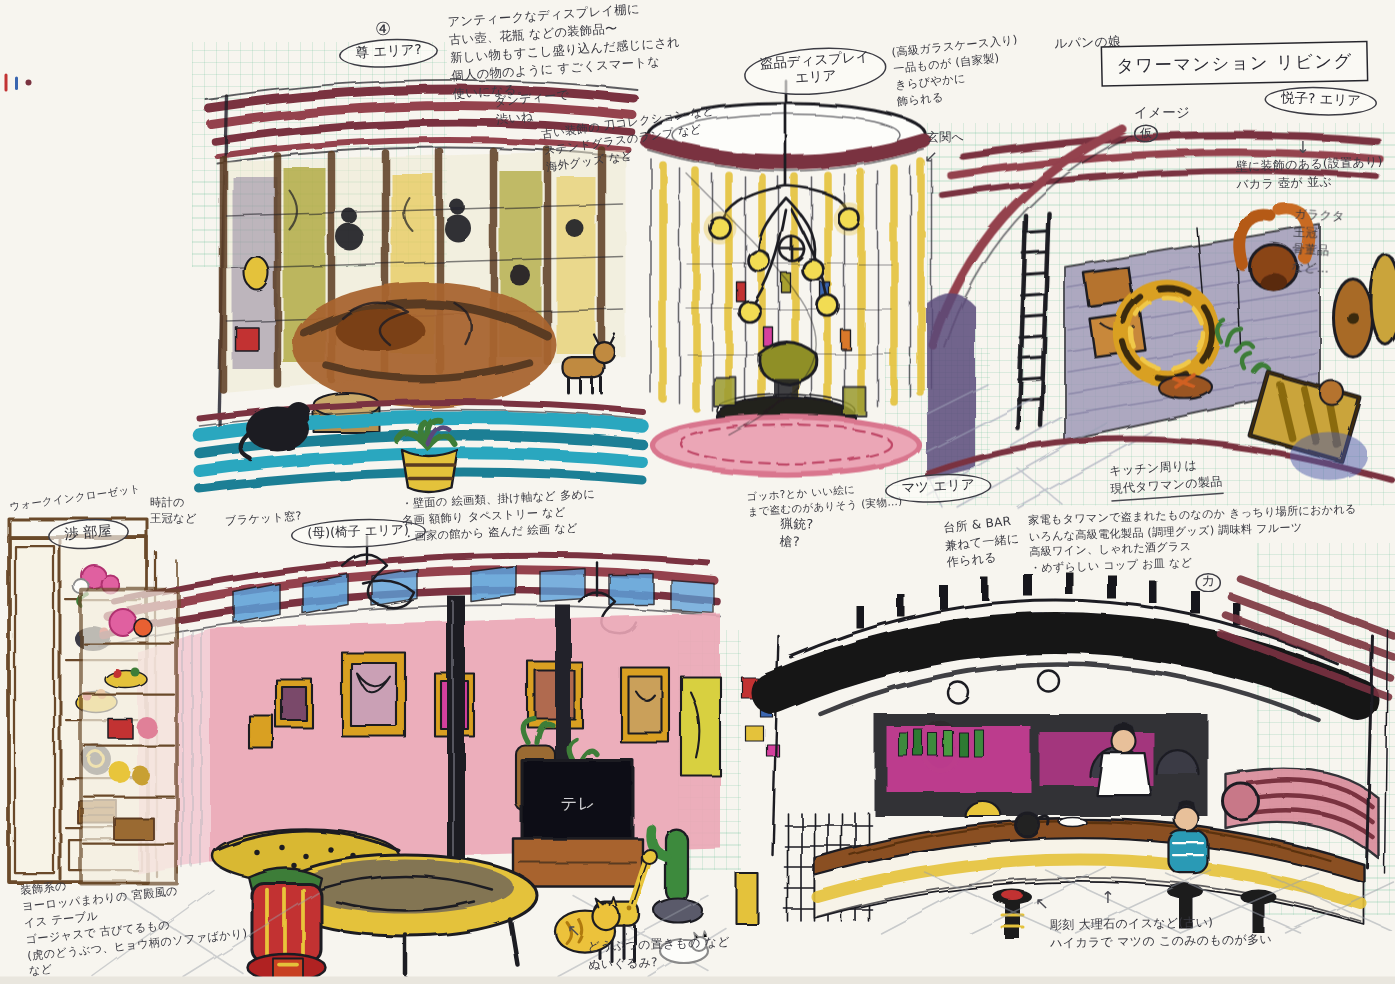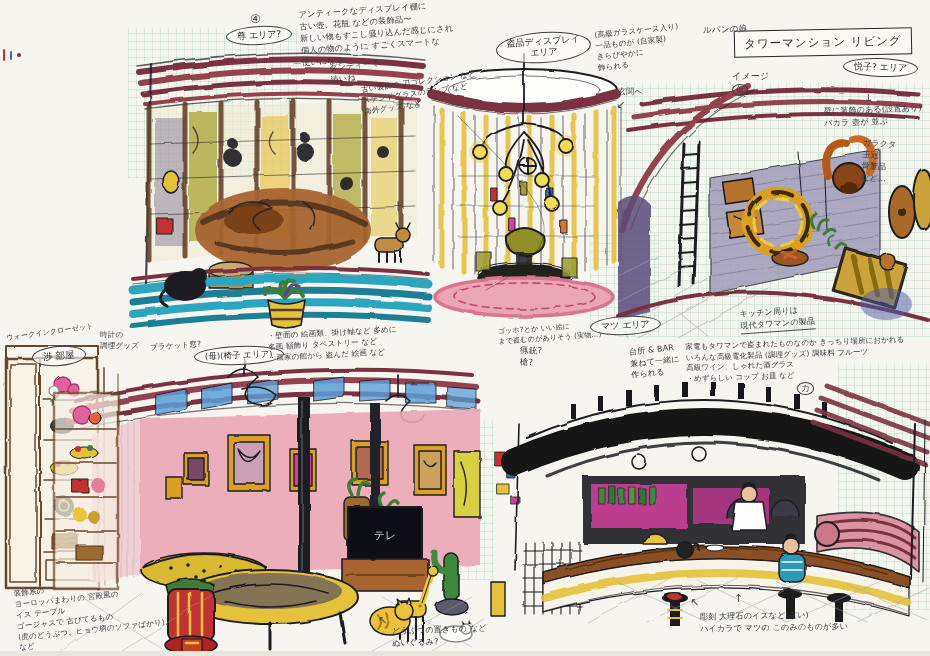--- a/index.html
+++ b/index.html
@@ -656,40 +656,40 @@
 エリア</div>
   <div class="note" style="left:596px;top:26px;font-size:7.5px;transform:rotate(-6deg)">(高級ガラスケース入り)
 一品ものが (自家製)
 きらびやかに
 飾られる</div>
 
   <div class="note" style="left:703px;top:23px;font-size:8.5px;transform:rotate(-2deg)">ルパンの娘</div>
   <div class="title-box">
     <span>タワーマンション リビング</span>
   </div>
-  <div class="note" style="left:732px;top:57px;font-size:9px">
+  <div class="note" style="left:756px;top:57px;font-size:9px">
     <span>イメージ</span>
     <span class="circle-mark" style="font-size:8px">仮</span>
   </div>
 
   <div class="bubble" style="left:843px;top:58px;font-size:9px;transform:rotate(2deg)">悦子? エリア</div>
   <div class="arrow" style="left:864px;top:92px;font-size:11px">↓</div>
   <div class="note" style="left:618px;top:86px;font-size:8px">玄関へ</div>
   <div class="arrow" style="left:616px;top:98px;font-size:11px">↙</div>
   <div class="note" style="left:824px;top:104px;font-size:8px;transform:rotate(-2deg)">壁に装飾のある(設置あり)
 バカラ 壺が 並ぶ</div>
   <div class="note" style="left:862px;top:138px;font-size:8px;transform:rotate(3deg)">ガラクタ
 王冠
 骨董品
 など…</div>
 
   <div class="note" style="left:6px;top:327px;font-size:7px;transform:rotate(-8deg)">ウォークインクローゼット</div>
   <div class="bubble" style="left:32px;top:346px;font-size:9.5px;transform:rotate(-4deg)">渉 部屋</div>
   <div class="note" style="left:100px;top:330px;font-size:7.5px">時計の
-調理グッズ</div>
+王冠など</div>
   <div class="note" style="left:150px;top:341px;font-size:7.5px;transform:rotate(-4deg)">ブラケット窓?</div>
   <div class="bubble" style="left:194px;top:346px;font-size:8.5px;transform:rotate(-2deg)">(母)(椅子 エリア)</div>
   <div class="note" style="left:268px;top:328px;font-size:7.5px;transform:rotate(-3deg)">・壁面の 絵画類、掛け軸など 多めに
 名画 額飾り タペストリー など
 ・画家の館から 盗んだ 絵画 など</div>
   <div class="note" style="left:498px;top:323px;font-size:7px;transform:rotate(-4deg)">ゴッホ?とか いい絵に
 まで盗むのがありそう (実物…)</div>
   <div class="note" style="left:520px;top:344px;font-size:8.5px;transform:rotate(2deg)">猟銃?
 槍?</div>
   <div class="bubble" style="left:590px;top:316px;font-size:9px;transform:rotate(-3deg)">マツ エリア</div>

